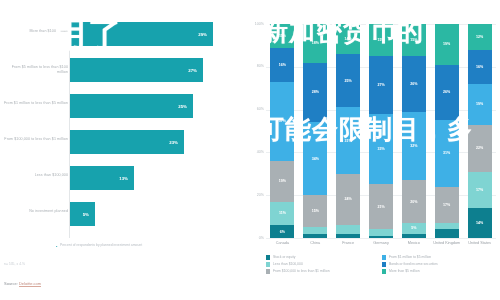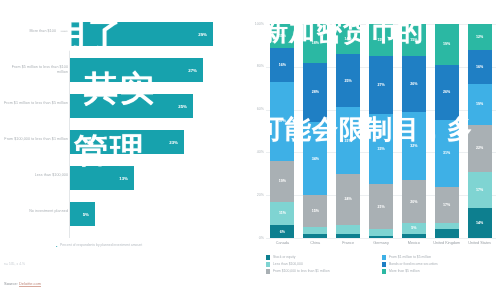--- a/index.html
+++ b/index.html
@@ -217,20 +217,18 @@
         </div>
         <div class="lg">
           <span class="sw" style="background: rgb(43, 184, 163);"></span>
           <span class="lgt">More than $5 million</span>
         </div>
       </div>
   </div>
 
   <div class="overlay">
     <div class="cjk l" style="left:52px;top:12px;">用了</div>
-    <div class="cjk l" style="left:84px;top:66px;">其实</div>
-    <div class="cjk l" style="left:74px;top:128px;">管理</div>
 
     <div class="cjk r" style="left:262px;top:14px;">新加密货币的</div>
     <div class="cjk r" style="left:258px;top:112px;">可能会限制目，多</div>
   </div>
 
 </div>
 
 </body></html>

